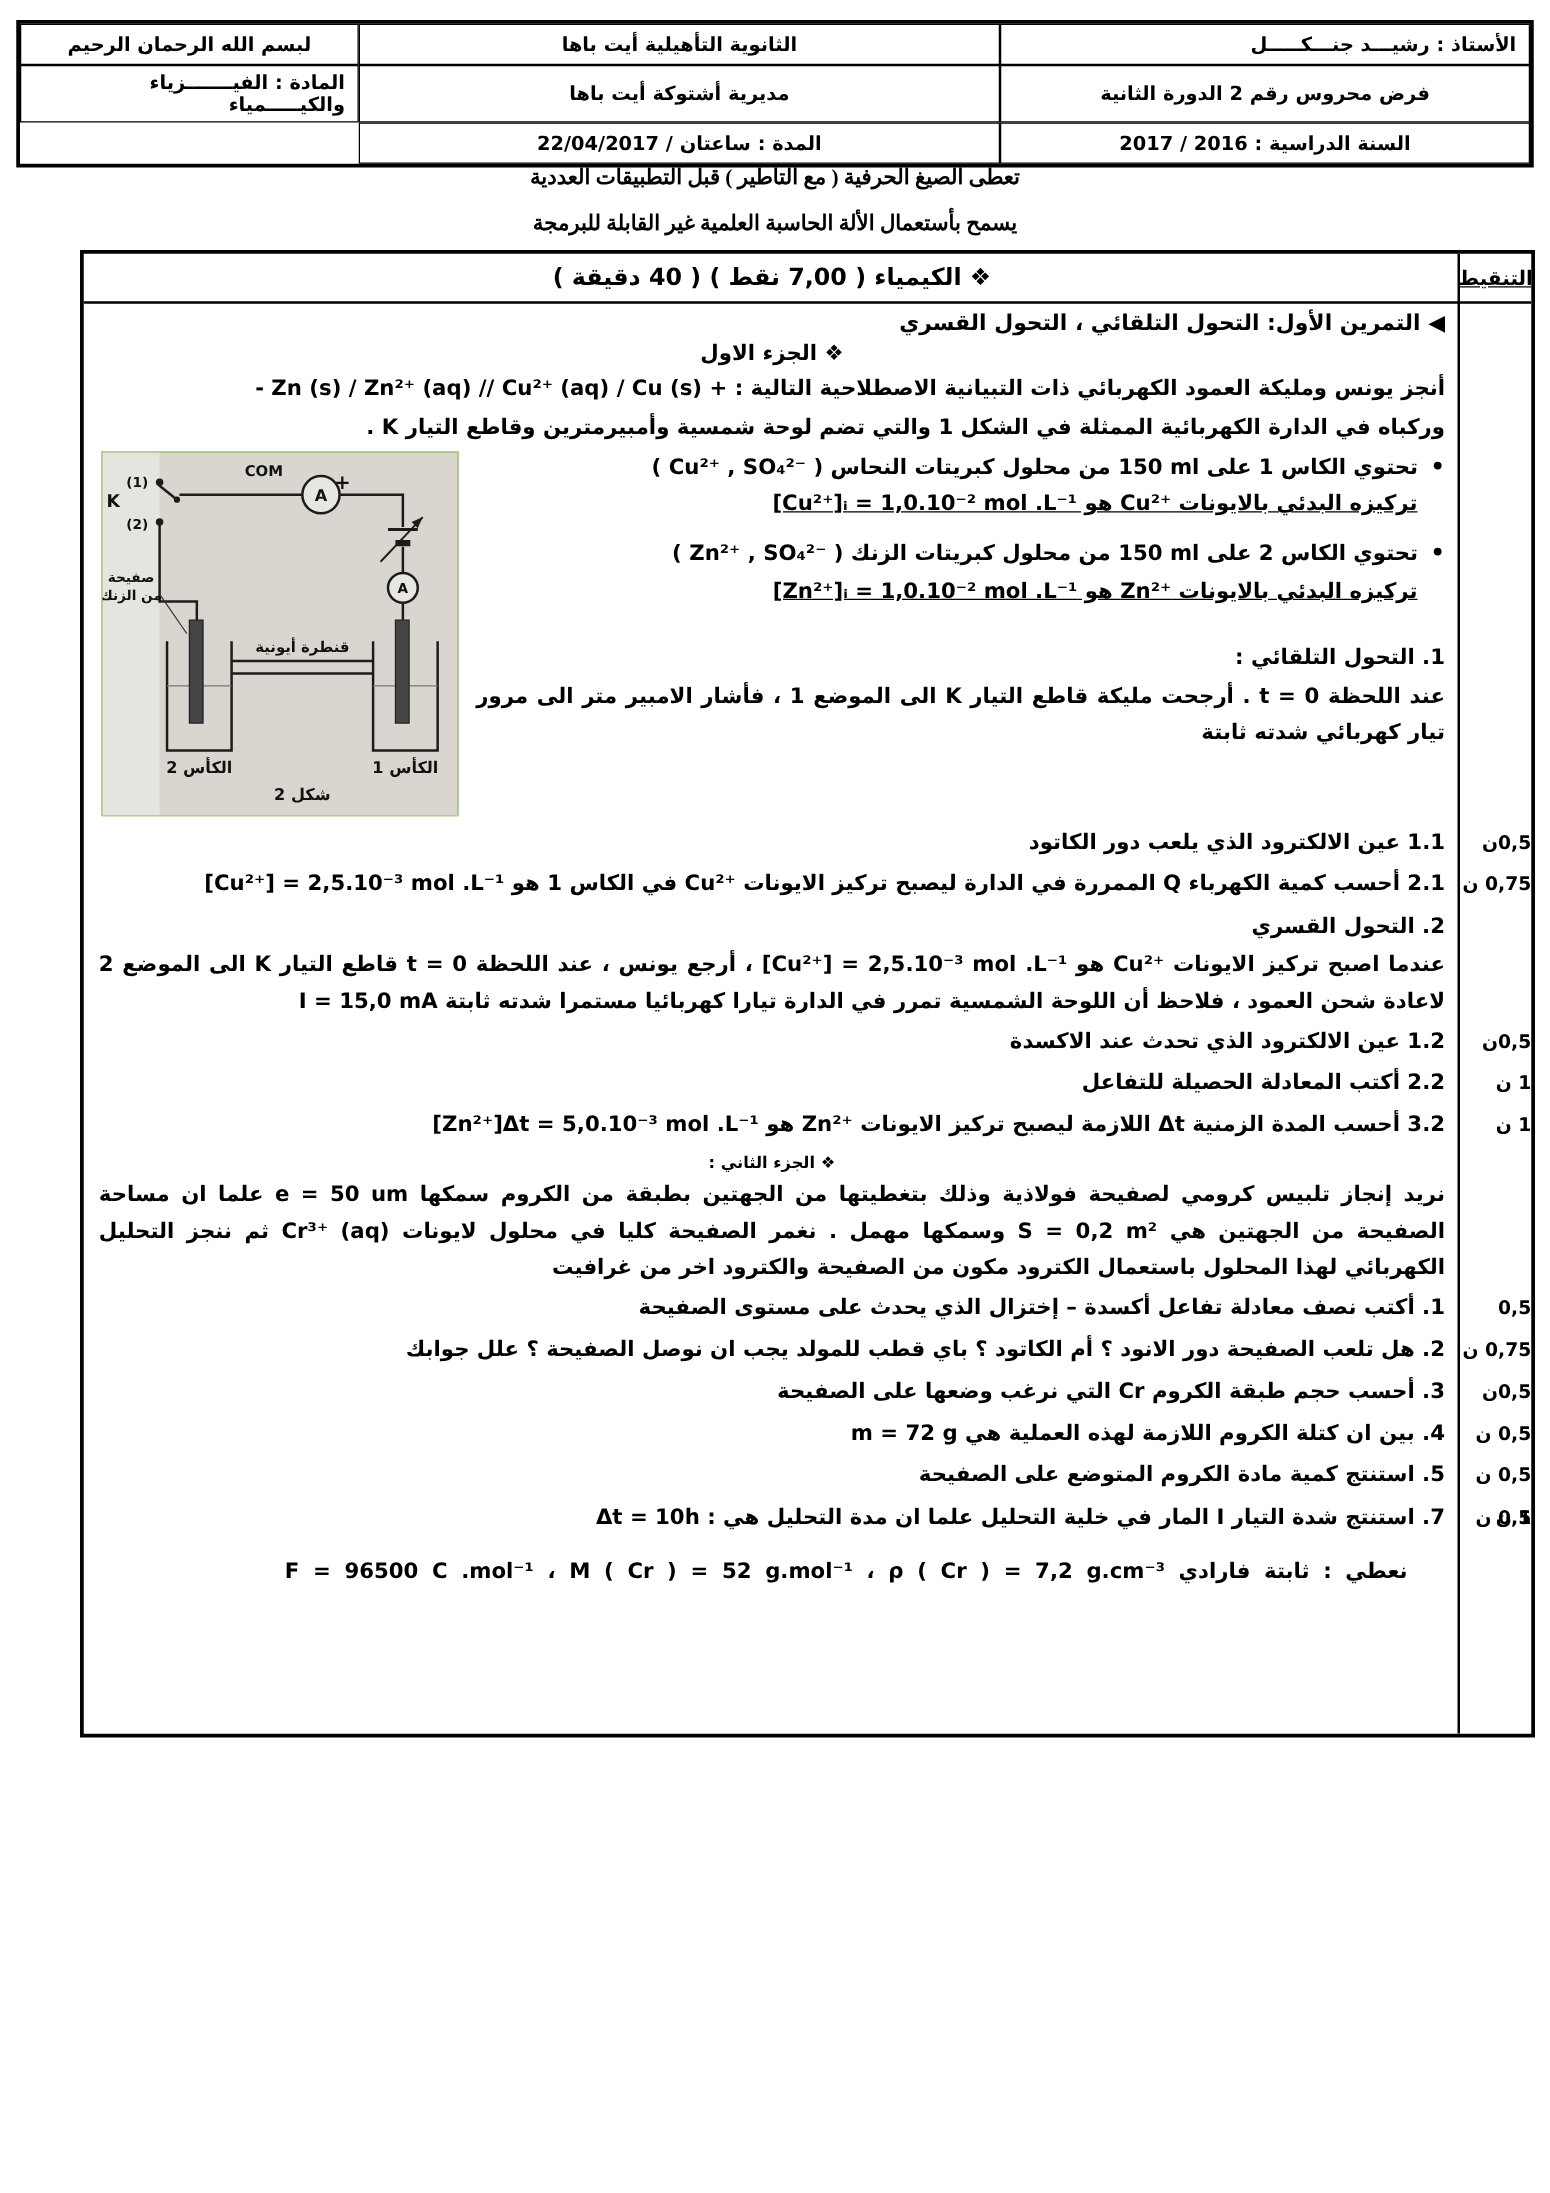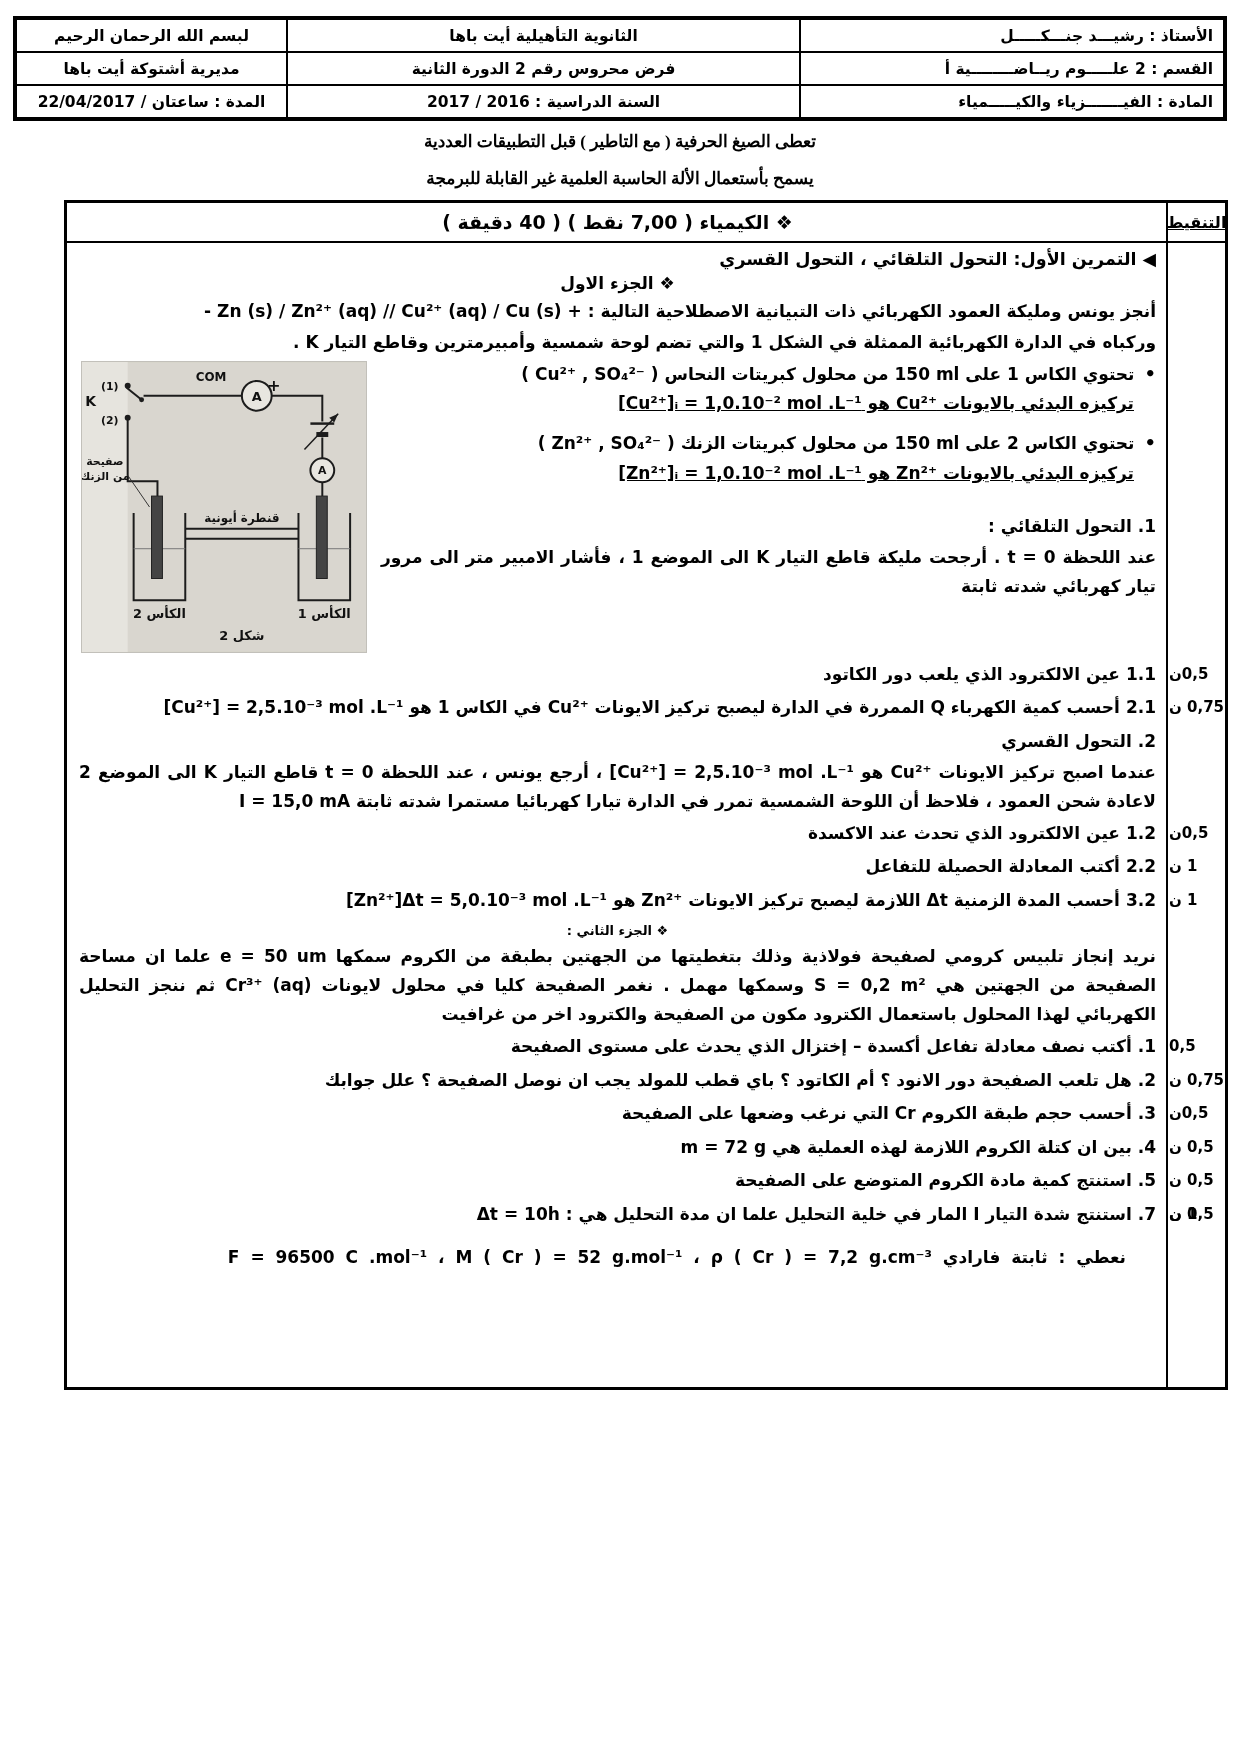--- a/index.html
+++ b/index.html
@@ -53,21 +53,21 @@
   .subhead { line-height: 1.7; margin-bottom: 2px; }
   .mt-big { margin-top: 24px; }
   .mt-sm { margin-top: 4px; }
   .bullet { line-height: 1.7; }
   .bullet::before { content: "•"; margin-left: 10px; font-size: 18px; }
   .subline { line-height: 1.7; padding-right: 22px; margin-bottom: 10px; text-decoration: underline; }
 
   .q { position: relative; line-height: 1.8; margin-bottom: 3px; }
   .q .grade {
     position: absolute; right: -69px; top: 2px; width: 56px;
-    text-align: left; font-size: 15px; font-weight: bold;
+    text-align: right; font-size: 15px; font-weight: bold;
   }
   .clear { clear: both; }
 
   .given { margin-top: 12px; line-height: 1.8; word-spacing: 5px; text-align: right; padding-right: 30px; }
 
   
   .figure {
     float: left; width: 286px; height: 292px;
     margin: 2px 14px 6px 2px;
     border: 1px solid #c2c0ba;
@@ -79,21 +79,20 @@
 </head>
 <body>
 
 <div class="page">
 
   <div class="hdr">
     <div class="hcell">الأستاذ : رشيـــد جنـــكـــــل</div>
     <div class="hcell center">الثانوية التأهيلية أيت باها</div>
     <div class="hcell center">لبسم الله الرحمان الرحيم</div>
 
-    <div class="hcell">القسم : 2 علـــــوم ريــاضــــــــية أ</div>
     <div class="hcell center">فرض محروس رقم 2 الدورة الثانية</div>
     <div class="hcell center">مديرية أشتوكة أيت باها</div>
 
     <div class="hcell">المادة : الفيـــــــزياء والكيـــــمياء</div>
     <div class="hcell center">السنة الدراسية : 2016 / 2017</div>
     <div class="hcell center">المدة : ساعتان  /  22/04/2017</div>
   </div>
 
   <div class="notes">
     <p>تعطى الصيغ الحرفية ( مع التاطير ) قبل التطبيقات العددية</p>

